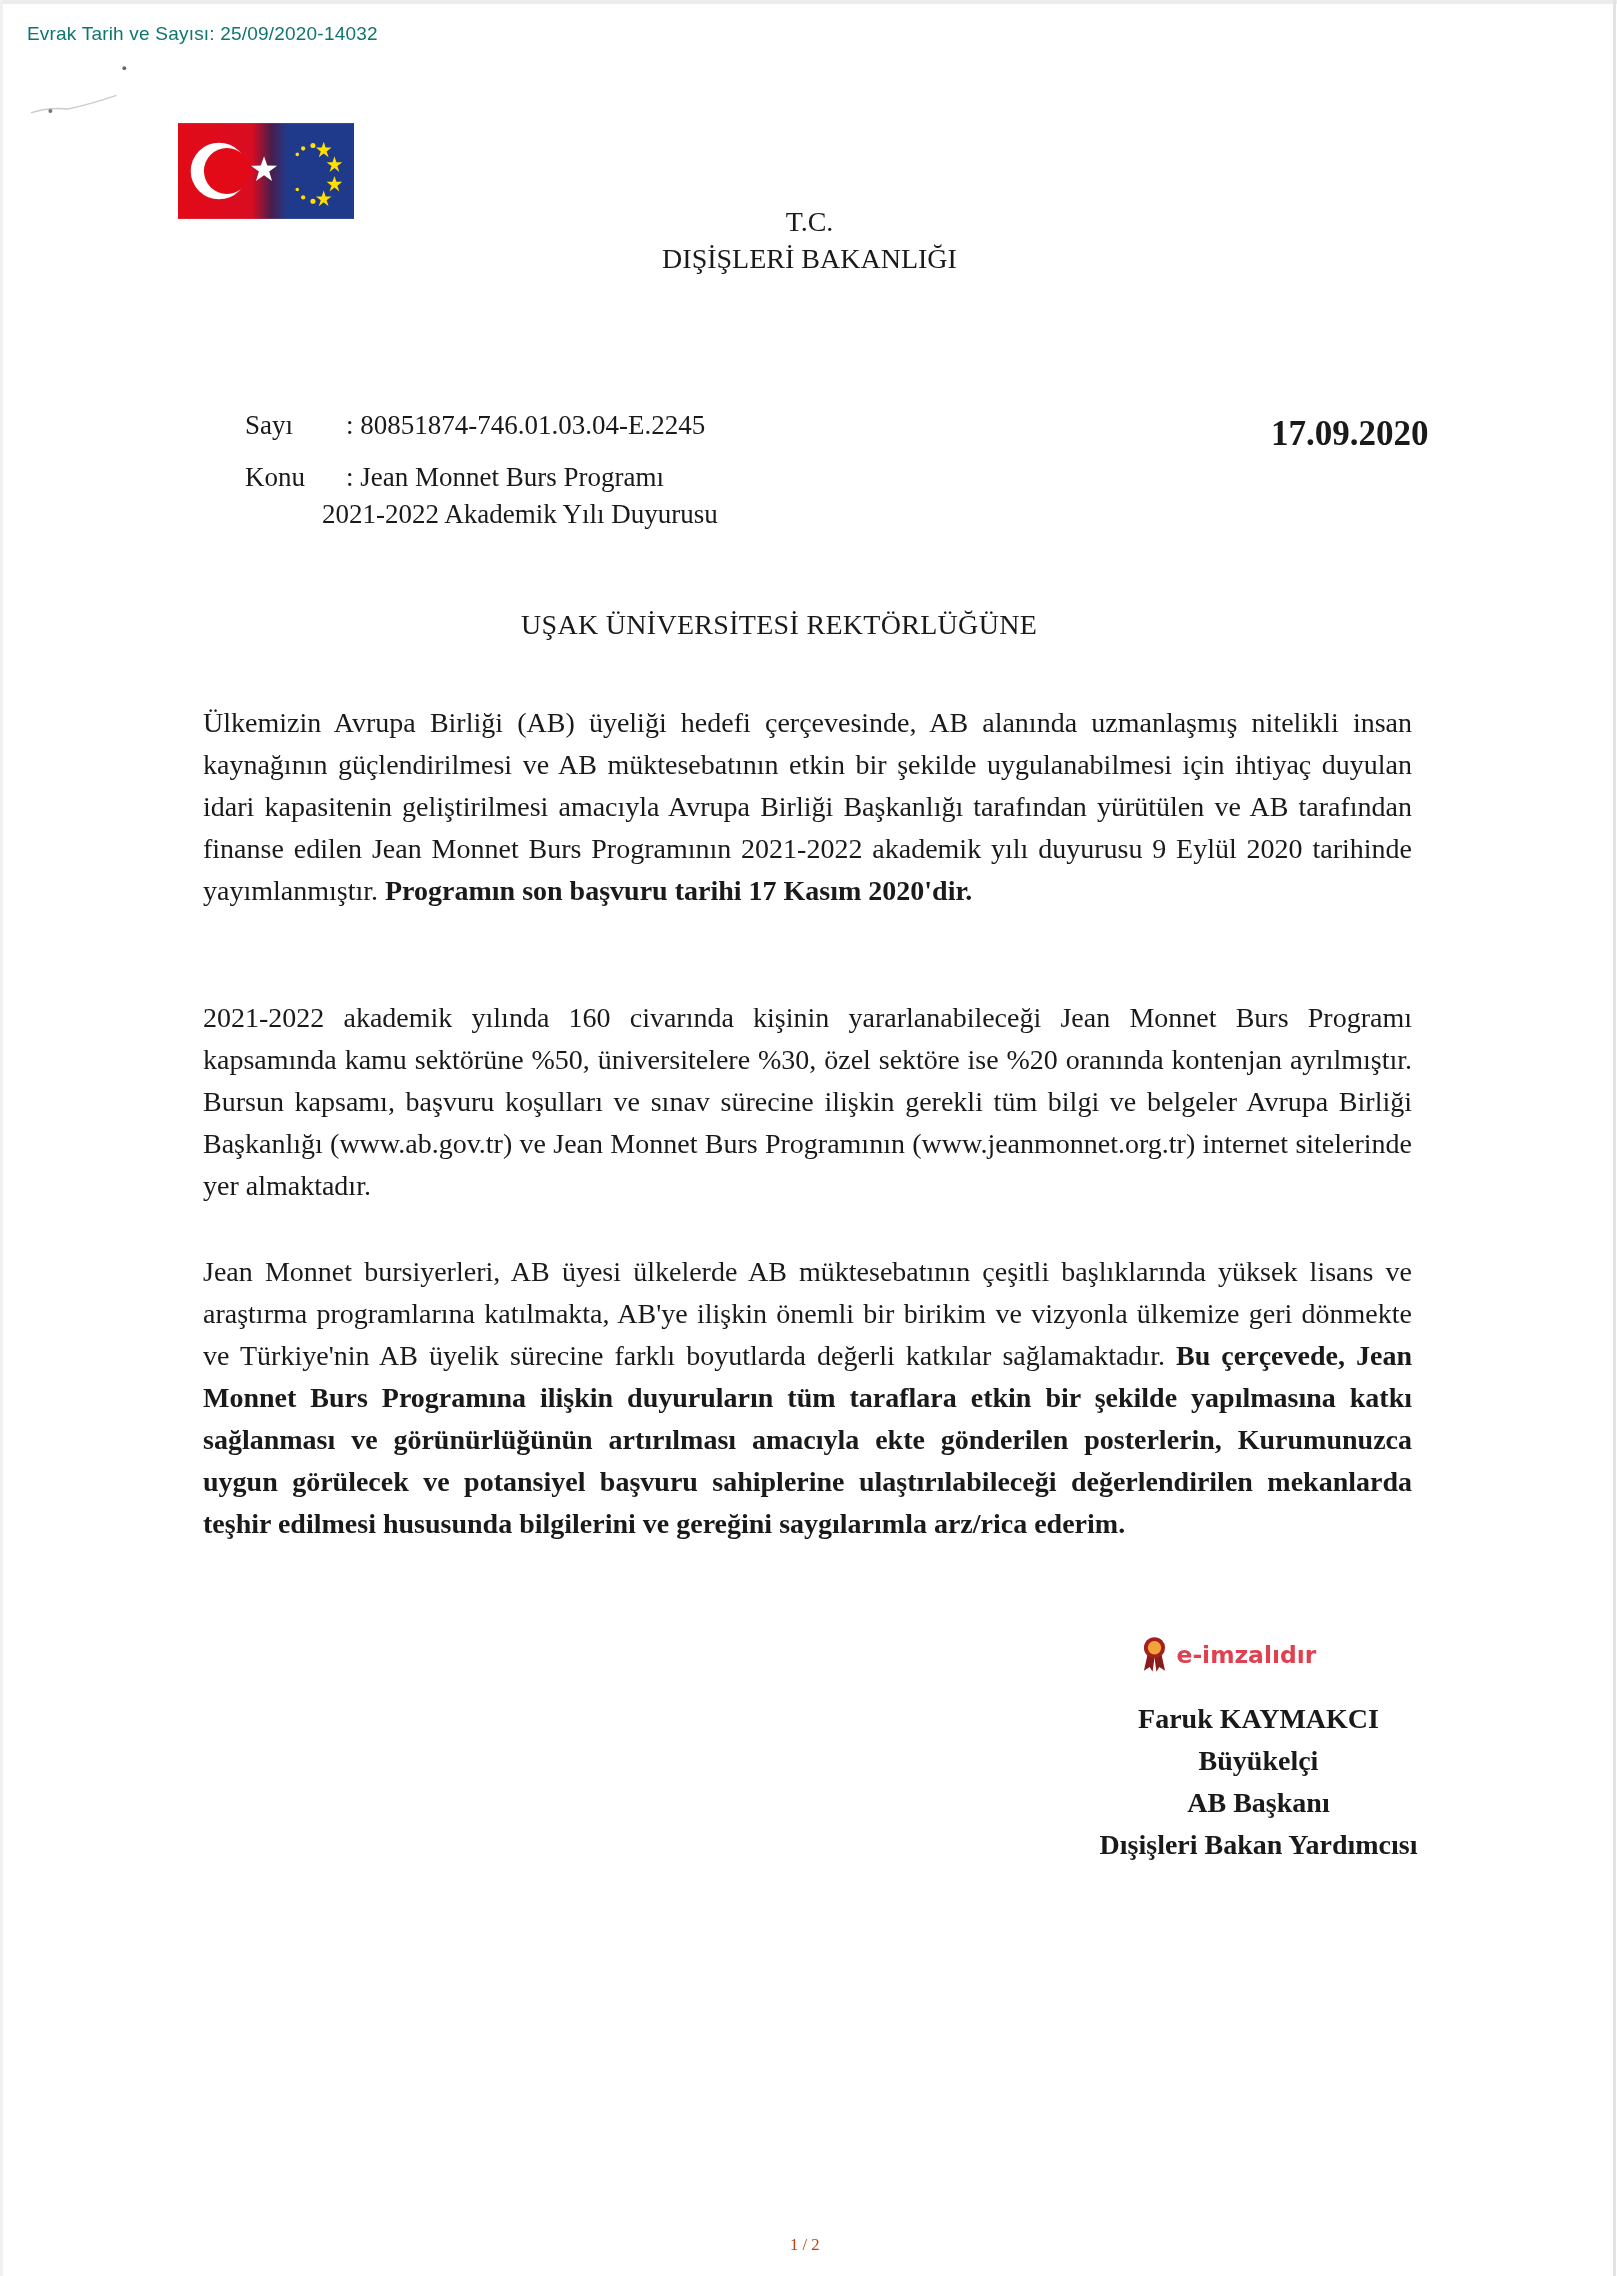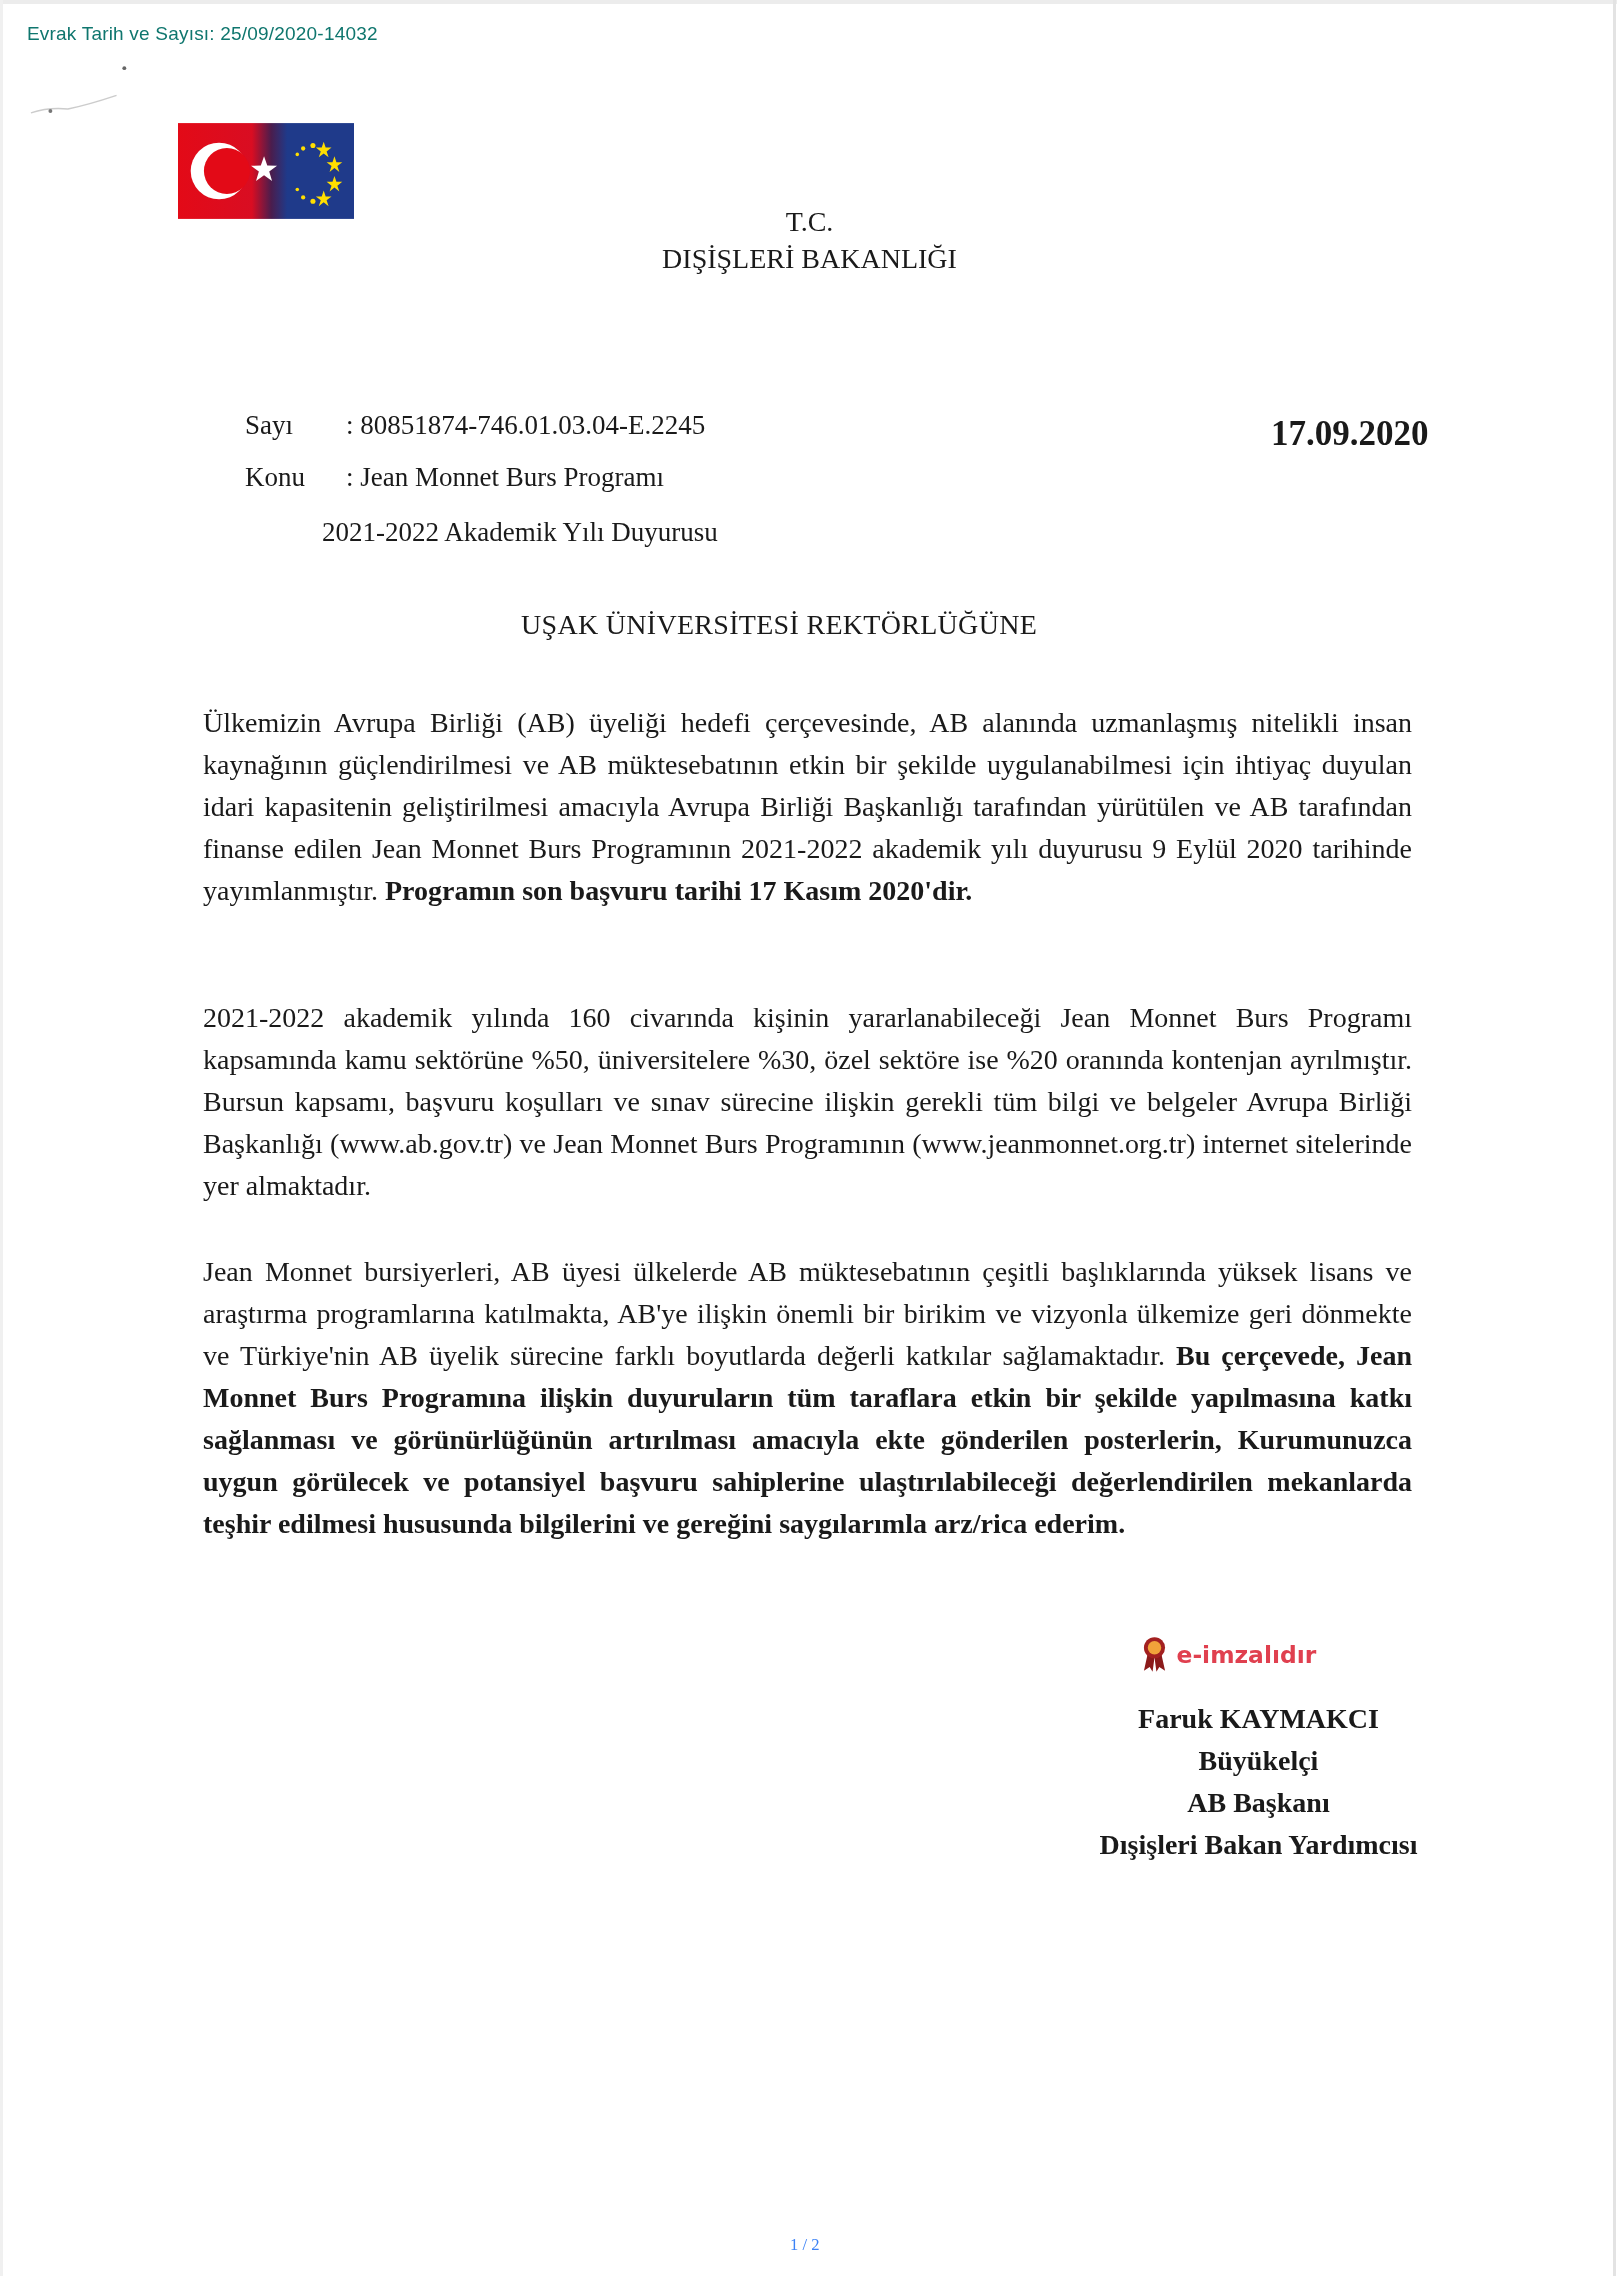--- a/index.html
+++ b/index.html
@@ -32,21 +32,21 @@
     position: absolute; left: 203px; width: 1209px;
     font-size: 28px; line-height: 42px; text-align: justify;
   }
   .para b { font-weight: bold; }
 
   .sig { position: absolute; left: 1073px; top: 1631px; width: 371px; text-align: center; font-weight: bold; }
   .eimza { display: flex; align-items: center; justify-content: center; gap: 9.8px; margin-left: -59px; height: 47px; }
   .eimza-text { font-family: "DejaVu Sans", "Liberation Sans", sans-serif; font-size: 23.4px; color: #e0404f; }
   .sig-lines { font-size: 28px; line-height: 42px; margin-top: 20px; }
 
-  .pagenum { position: absolute; left: 790px; top: 2235px; font-size: 16.6px; color: #3b82f6; }
+  .pagenum { position: absolute; left: 790px; top: 2235px; font-size: 16.6px; color: #c2410c; }
 </style>
 </head>
 <body>
 
 <div class="edge-top"></div>
 <div class="edge-left"></div>
 <div class="edge-right"></div>
 
 <div class="stamp">Evrak Tarih ve Sayısı: 25/09/2020-14032</div>
 
@@ -88,21 +88,21 @@
   <div>T.C.</div>
   <div>DIŞİŞLERİ BAKANLIĞI</div>
 </div>
 
 <div class="meta" style="top:408px">
   <span class="lbl">Sayı</span><span>: 80851874-746.01.03.04-E.2245</span>
 </div>
 <div class="date">17.09.2020</div>
 <div class="meta" style="top:460px">
   <div><span class="lbl">Konu</span><span>: Jean Monnet Burs Programı</span></div>
-  <div style="padding-left:115px; margin-top:20px">2021-2022 Akademik Yılı Duyurusu</div>
+  <div style="padding-left:115px; margin-top:2px">2021-2022 Akademik Yılı Duyurusu</div>
 </div>
 
 <div class="addressee">UŞAK ÜNİVERSİTESİ REKTÖRLÜĞÜNE</div>
 
 <div class="para" style="top:702px">
   <span>Ülkemizin Avrupa Birliği (AB) üyeliği hedefi çerçevesinde, AB alanında uzmanlaşmış nitelikli insan kaynağının güçlendirilmesi ve AB müktesebatının etkin bir şekilde uygulanabilmesi için ihtiyaç duyulan idari kapasitenin geliştirilmesi amacıyla Avrupa Birliği Başkanlığı tarafından yürütülen ve AB tarafından finanse edilen Jean Monnet Burs Programının 2021-2022 akademik yılı duyurusu 9 Eylül 2020 tarihinde yayımlanmıştır.</span>
   <b>Programın son başvuru tarihi 17 Kasım 2020'dir.</b>
 </div>
 
 <div class="para" style="top:997px">

